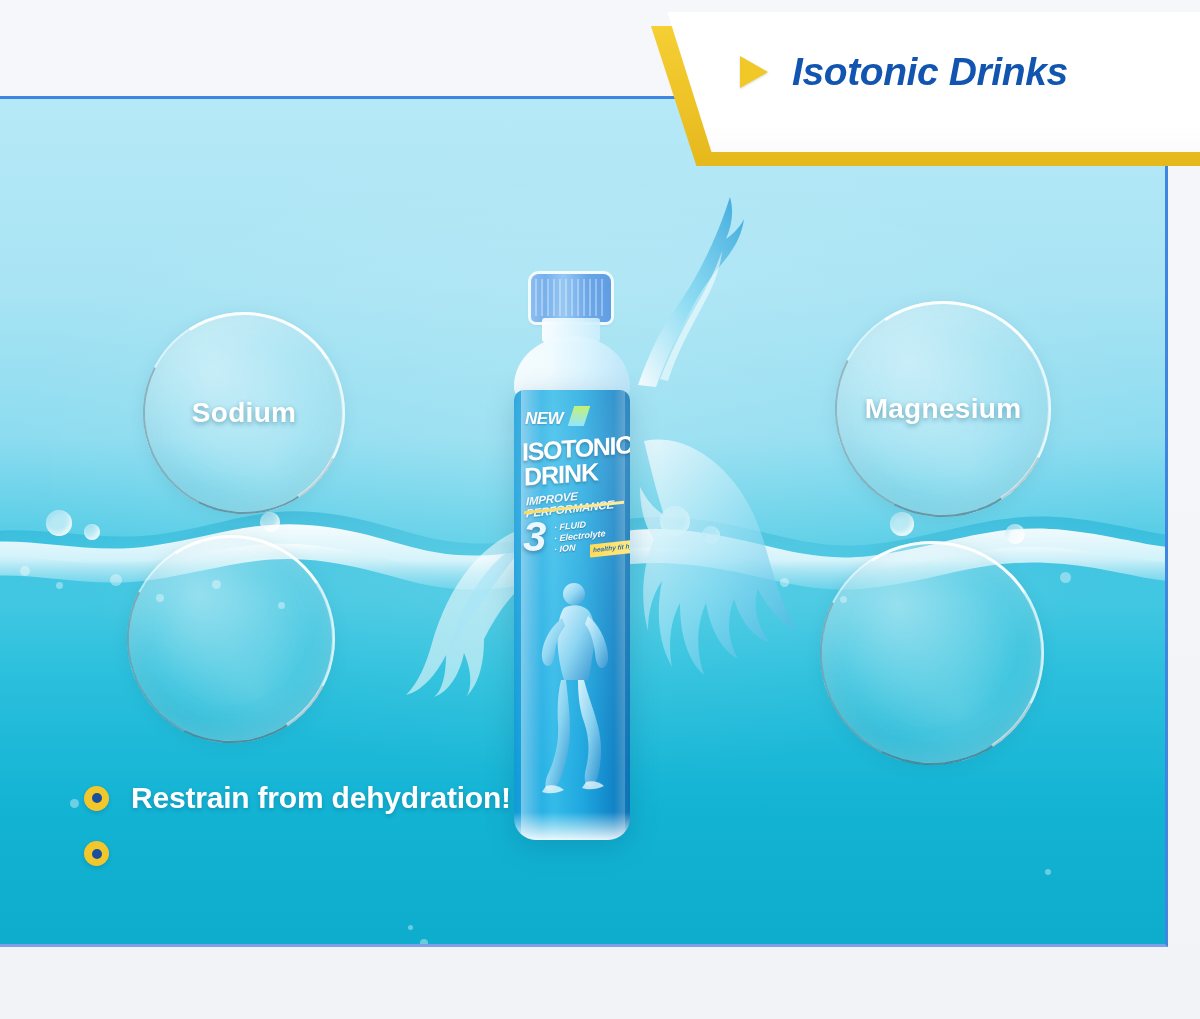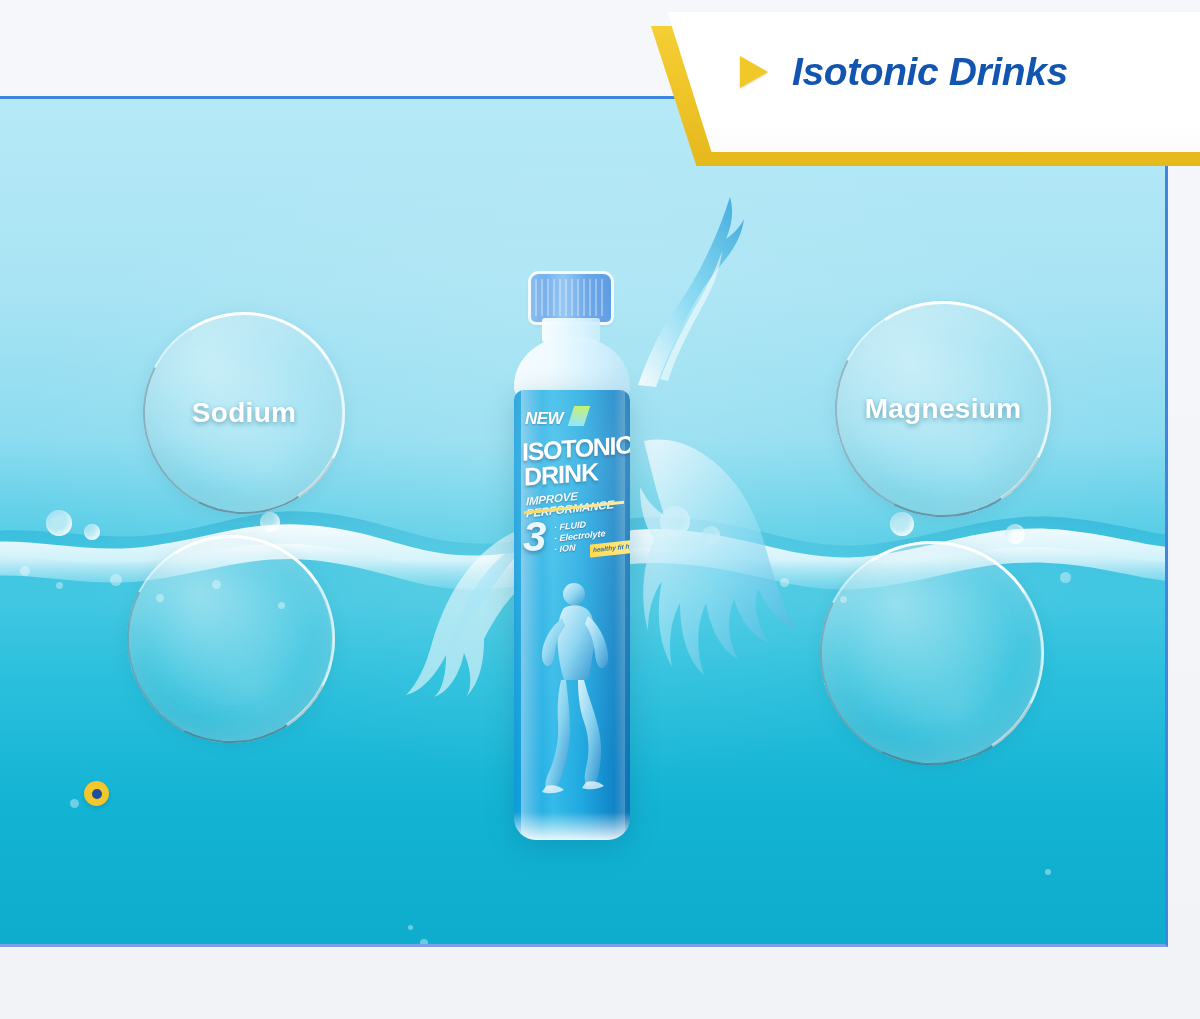--- a/index.html
+++ b/index.html
@@ -312,20 +312,26 @@
 
         <div class="baseglow"></div>
       </div>
     </div>
 
     <div id="bullets">
       <div class="brow">
         <span class="bdot">
             <i></i>
           </span>
+        <span class="btext">Restrain from dehydration!</span>
+      </div>
+      <div class="brow">
+        <span class="bdot">
+            <i></i>
+          </span>
       </div>
     </div>
 
   </div>
 
   <div id="banner">
     <div class="yellow-shape"></div>
     <div class="white-shape"></div>
     <div class="banner-inner">
       <span class="tri"></span>

